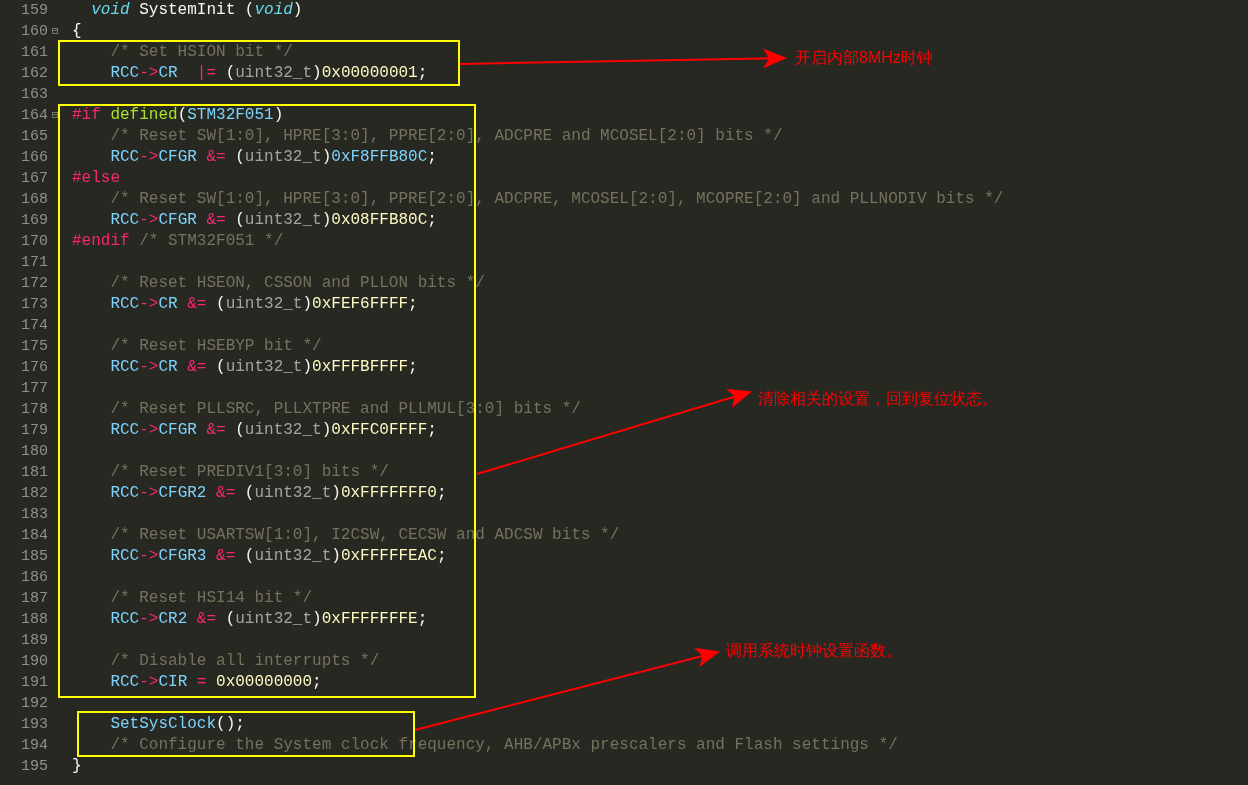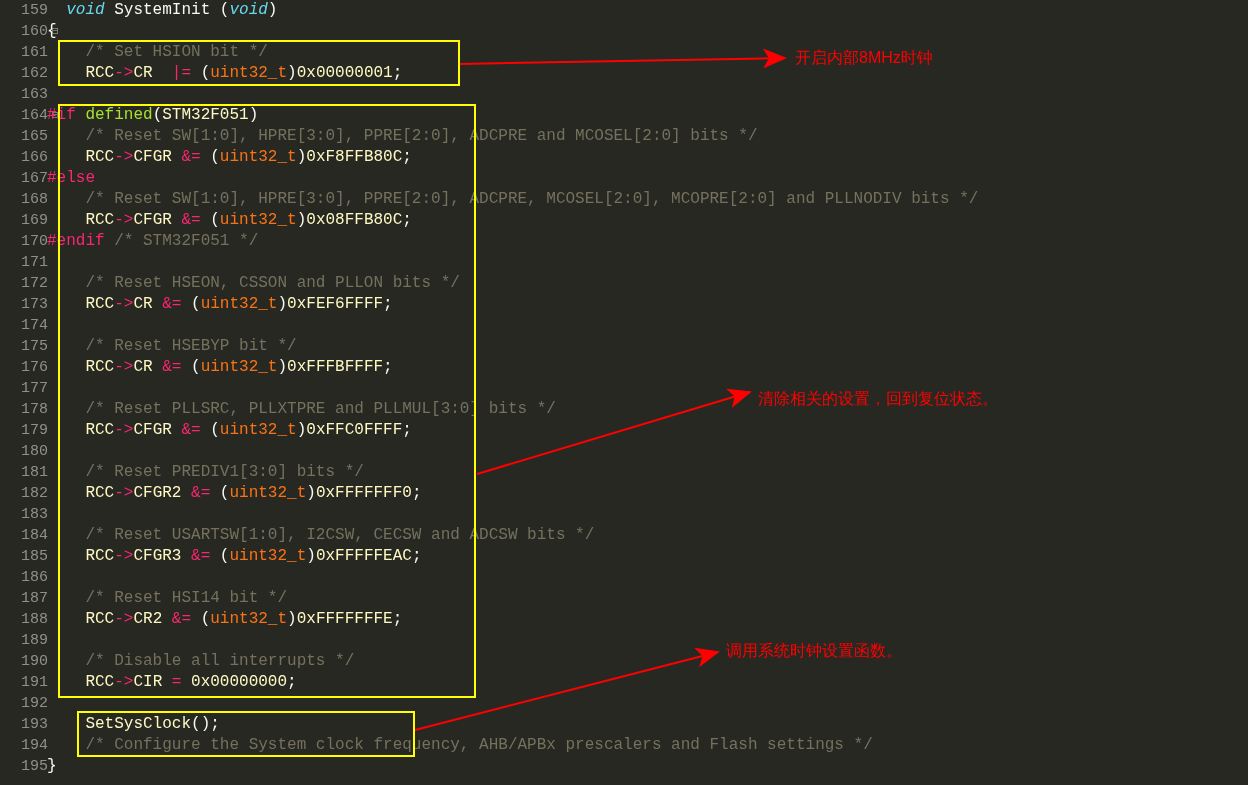--- a/index.html
+++ b/index.html
@@ -34,37 +34,37 @@
   width: 12px;
 }
 .fold {
   color: #8f908a;
   height: 21px;
   line-height: 21px;
   font-size: 11px;
 }
 .code {
   position: absolute;
-  left: 47px;
+  left: 72px;
   top: 0;
 }
 .ln {
   height: 21px;
   line-height: 21px;
   white-space: pre;
 }
 .kw { color: #66d9ef; font-style: italic; }
 .fn { color: #f8f8f2; }
 .pn { color: #f8f8f2; }
 .op { color: #f92672; }
-.ty { color: #f97316; }
+.ty { color: #a3a3a3; }
 .cm { color: #75715e; }
 .hx { color: #fef9c3; }
 .pp { color: #f92672; }
-.id { color: #fef9c3; }
+.id { color: #7dd3fc; }
 .bl { color: #a6e22e; }
 
 .box {
   position: absolute;
   border: 2px solid #ffff00;
   pointer-events: none;
 }
 
 .anno {
   position: absolute;

